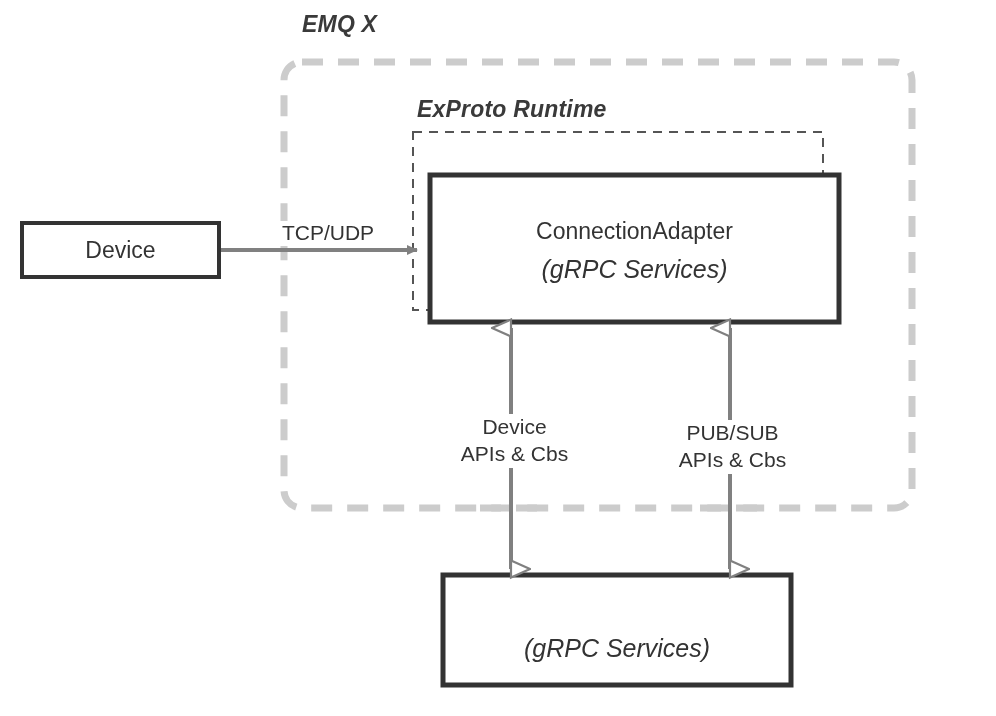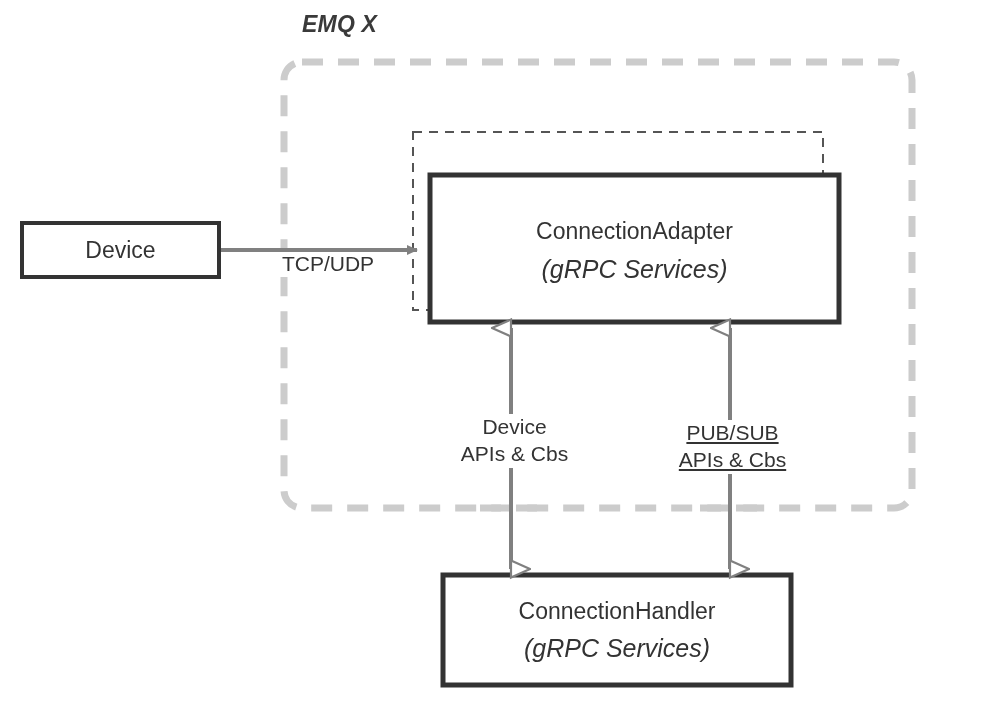--- a/index.html
+++ b/index.html
@@ -77,24 +77,24 @@
   #exproto-title    { left: 417px; top: 96px; }
 
   #device-label     { left: 22px;  top: 237px; width: 197px; }
 
   #adapter-title    { left: 430px; top: 218px; width: 409px; }
   #adapter-sub      { left: 430px; top: 255px; width: 409px; }
 
   #handler-title    { left: 443px; top: 598px; width: 348px; }
   #handler-sub      { left: 443px; top: 634px; width: 348px; }
 
-  #tcpudp-label     { left: 265px; top: 252px; width: 120px; }
+  #tcpudp-label     { left: 265px; top: 221px; width: 120px; }
 
   #socket-label     { left: 441px; top: 414px; width: 141px; }
-  #pubsub-label     { left: 659px; top: 420px; width: 141px; text-decoration: underline; }
+  #pubsub-label     { left: 659px; top: 420px; width: 141px; }
 </style>
 </head>
 <body>
 
 <div id="canvas">
 
   <svg id="diagram-svg" viewBox="0 0 996 716" xmlns="http://www.w3.org/2000/svg">
 
     <defs>
       <marker id="arrow-filled" markerWidth="12" markerHeight="12" refX="10" refY="5" orient="auto" markerUnits="userSpaceOnUse">
@@ -124,27 +124,27 @@
     <line x1="511" y1="400" x2="511" y2="569" stroke="#808080" stroke-width="4" marker-end="url(#arrow-open-down)"></line>
 
     <line x1="730" y1="495" x2="730" y2="328" stroke="#808080" stroke-width="4" marker-end="url(#arrow-open-up)"></line>
     <line x1="730" y1="405" x2="730" y2="569" stroke="#808080" stroke-width="4" marker-end="url(#arrow-open-down)"></line>
 
     <path d="M 480 508 L 546 508 M 700 508 L 766 508" fill="none" stroke="#cccccc" stroke-width="7" stroke-dasharray="21 15"></path>
   </svg>
 
   <div class="lbl group-title" id="emqx-title">EMQ X</div>
 
+  <div class="lbl group-title" id="exproto-title">ExProto Runtime</div>
 
   <div class="lbl node-label" id="device-label">Device</div>
 
   <div class="lbl box-title" id="adapter-title">ConnectionAdapter</div>
   <div class="lbl box-sub" id="adapter-sub">(gRPC Services)</div>
 
-  <div class="lbl box-title" id="handler-title">ConnectionHandler</div>
   <div class="lbl box-sub" id="handler-sub">(gRPC Services)</div>
 
   <div class="lbl edge-label" id="tcpudp-label">TCP/UDP</div>
 
   <div class="lbl edge-label two-line" id="socket-label"><span>Device</span><br><span>APIs &amp; Cbs</span></div>
 
   <div class="lbl edge-label two-line" id="pubsub-label"><span>PUB/SUB</span><br><span>APIs &amp; Cbs</span></div>
 
 </div>
 

